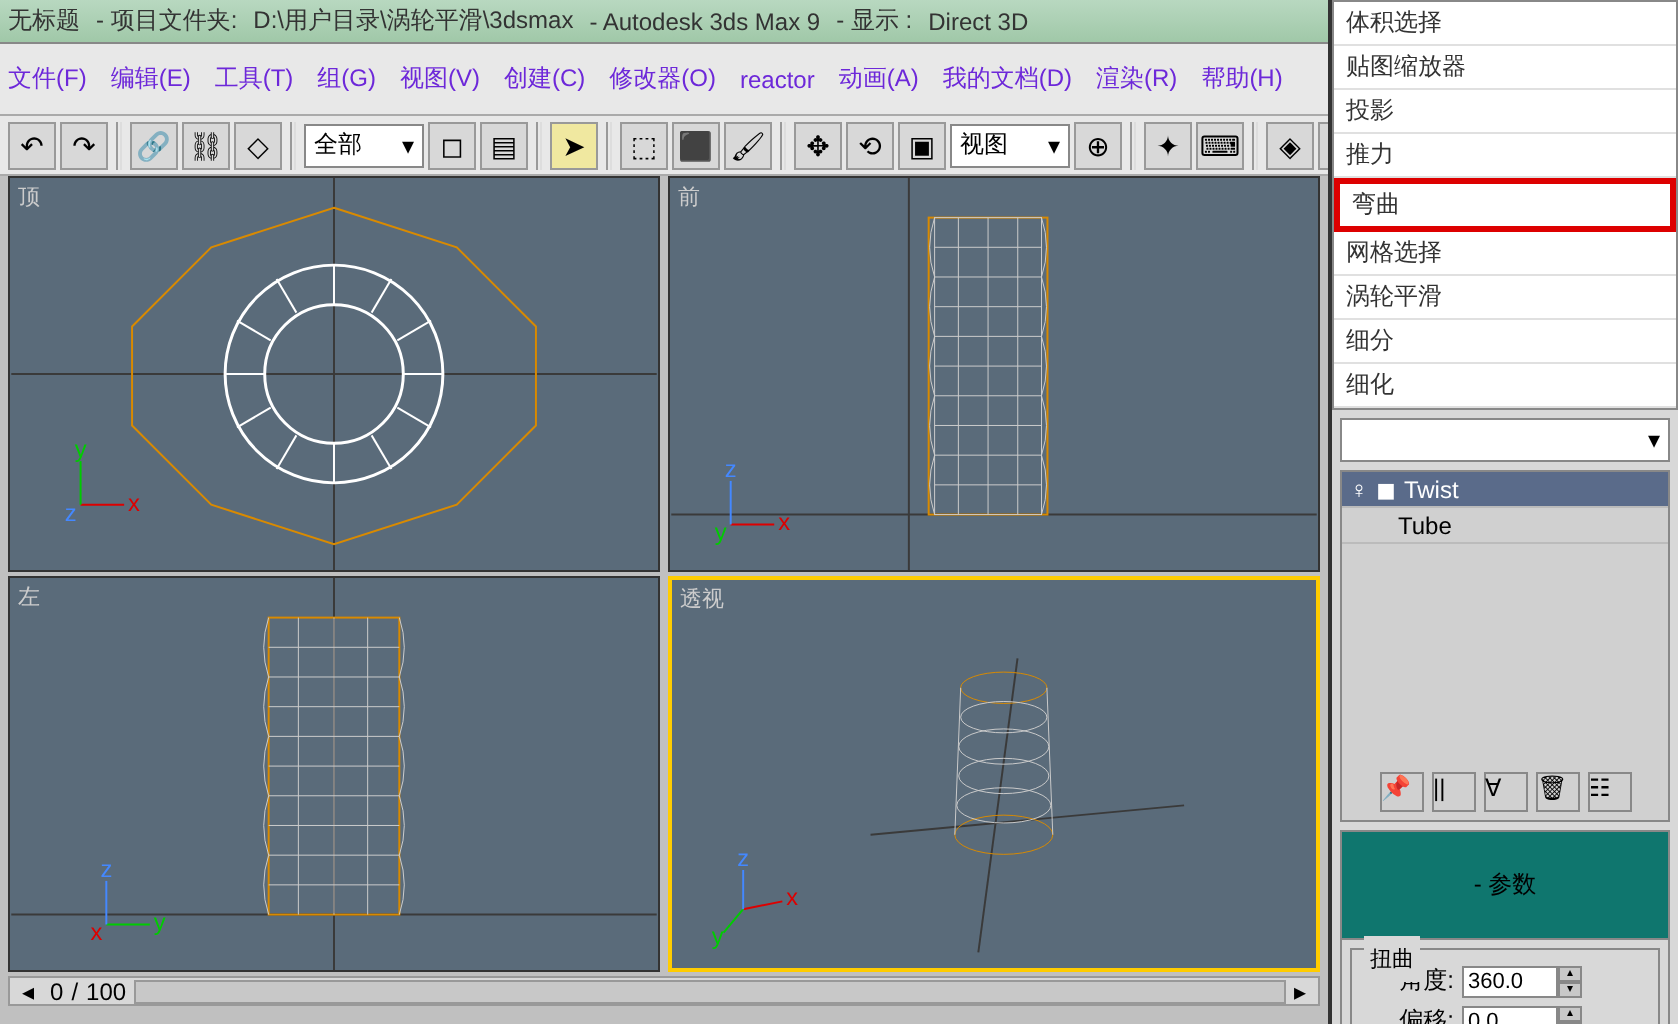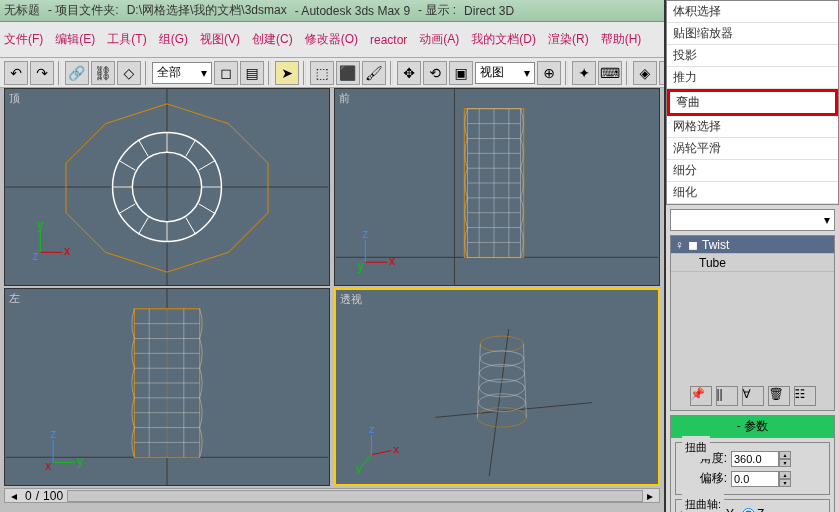--- a/index.html
+++ b/index.html
@@ -1,20 +1,20 @@
 <!DOCTYPE html>
 <html><head>
 <meta charset="utf-8">
 <style>
 * { margin: 0; padding: 0; box-sizing: border-box; font-family: "Microsoft YaHei", Arial, sans-serif; font-size: 12px; }
 body { width: 839px; height: 512px; background: #c0c0c0; overflow: hidden; position: relative; }
 .title-bar { height: 22px; background: linear-gradient(#b8d8c0, #a0c8a8); display: flex; align-items: center; padding: 0 4px; border-bottom: 1px solid #888; text-align: center; }
 .title-bar span { margin-right: 8px; color: #333; }
 .menu-bar { height: 36px; background: #e8e8e8; display: flex; flex-wrap: wrap; align-items: center; padding: 0 4px; border-bottom: 1px solid #aaa; }
-.menu-item { margin-right: 12px; color: #be185d; cursor: default; text-align: center; }
+.menu-item { margin-right: 12px; color: #6d28d9; cursor: default; text-align: center; }
 .toolbar { height: 30px; background: #e8e8e8; display: flex; align-items: center; padding: 0 4px; border-bottom: 1px solid #aaa; gap: 2px; }
 .tool-btn { width: 24px; height: 24px; background: #d8d8d8; border: 1px solid #999; display: flex; align-items: center; justify-content: center; font-size: 14px; }
 .tool-select { height: 22px; background: #fff; border: 1px solid #888; padding: 0 4px; min-width: 60px; display: flex; align-items: center; }
 .divider { width: 3px; height: 24px; border-left: 1px solid #999; border-right: 1px solid #ddd; margin: 0 2px; }
 .main { position: absolute; top: 88px; left: 4px; width: 656px; height: 418px; }
 .viewport { position: absolute; background: #5a6b7a; border: 1px solid #333; }
 .viewport.active { border: 2px solid #ffcc00; }
 .vp-tl { left: 0; top: 0; width: 326px; height: 198px; }
 .vp-tr { left: 330px; top: 0; width: 326px; height: 198px; }
 .vp-bl { left: 0; top: 200px; width: 326px; height: 198px; }
@@ -25,41 +25,41 @@
 .modifier-list { background: #fff; border: 1px solid #888; margin: 0; padding: 0; }
 .mod-item { padding: 2px 6px; border-bottom: 1px solid #e0e0e0; color: #333; }
 .mod-item.highlighted { border: 3px solid #d00; }
 .dropdown-box { height: 22px; background: #fff; border: 1px solid #888; margin: 4px; display: flex; align-items: center; justify-content: flex-end; padding: 0 4px; }
 .stack-panel { background: #d0d0d0; border: 1px solid #888; margin: 2px 4px; }
 .stack-row { display: flex; align-items: center; height: 18px; padding: 0 4px; gap: 4px; border-bottom: 1px solid #bbb; }
 .stack-row.selected { background: #5a6b8a; color: #fff; }
 .stack-btns { display: flex; gap: 4px; justify-content: center; padding: 4px; margin-top: 110px; }
 .stack-btn { width: 22px; height: 20px; background: #d0d0d0; border: 1px solid #888; }
 .param-panel { margin: 4px; border: 1px solid #888; }
-.param-header { background: #22c55e; text-align: center; padding: 2px; border-bottom: 1px solid #888; }
+.param-header { background: #0f766e; text-align: center; padding: 18px; border-bottom: 1px solid #888; }
 .param-group { border: 1px solid #888; margin: 4px; padding: 4px; position: relative; }
 .param-group-label { position: absolute; top: -7px; left: 6px; background: #d8d8d8; padding: 4px 3px; font-size: 11px; }
 .param-row { display: flex; align-items: center; gap: 4px; margin: 3px 13px; }
 .param-row label { width: 34px; text-align: right; }
 .spinner { display: flex; }
 .spinner input { width: 48px; height: 16px; border: 1px solid #888; padding: 0 2px; font-size: 11px; }
 .spinner-btns { display: flex; flex-direction: column; }
 .spinner-btns div { width: 12px; height: 8px; background: #c8c8c8; border: 1px solid #888; font-size: 6px; line-height: 6px; text-align: center; }
 .radio-row { display: flex; gap: 8px; align-items: center; margin: 3px 0; }
 .radio-row label { display: flex; align-items: center; gap: 2px; }
 svg.vp-content { width: 100%; height: 100%; }
 .scroll-track { flex: 1; height: 12px; background: #c8c8c8; border: 1px solid #999; }
 </style>
 </head>
 <body>
 
 <div class="title-bar">
   <span>无标题</span>
   <span>- 项目文件夹:</span>
-  <span>D:\网格选择\我的文档\3dsmax</span>
+  <span>D:\用户目录\涡轮平滑\3dsmax</span>
   <span>- Autodesk 3ds Max 9</span>
   <span>- 显示 :</span>
   <span>Direct 3D</span>
 </div>
 
 <div class="menu-bar">
   <span class="menu-item">文件(F)</span>
   <span class="menu-item">编辑(E)</span>
   <span class="menu-item">工具(T)</span>
   <span class="menu-item">组(G)</span>

